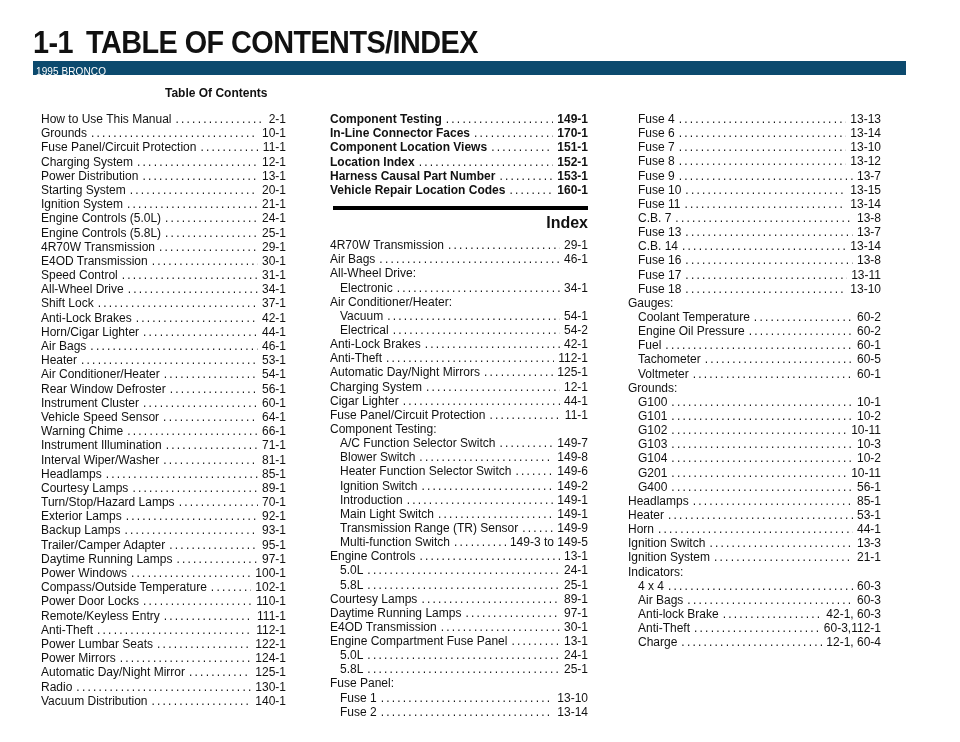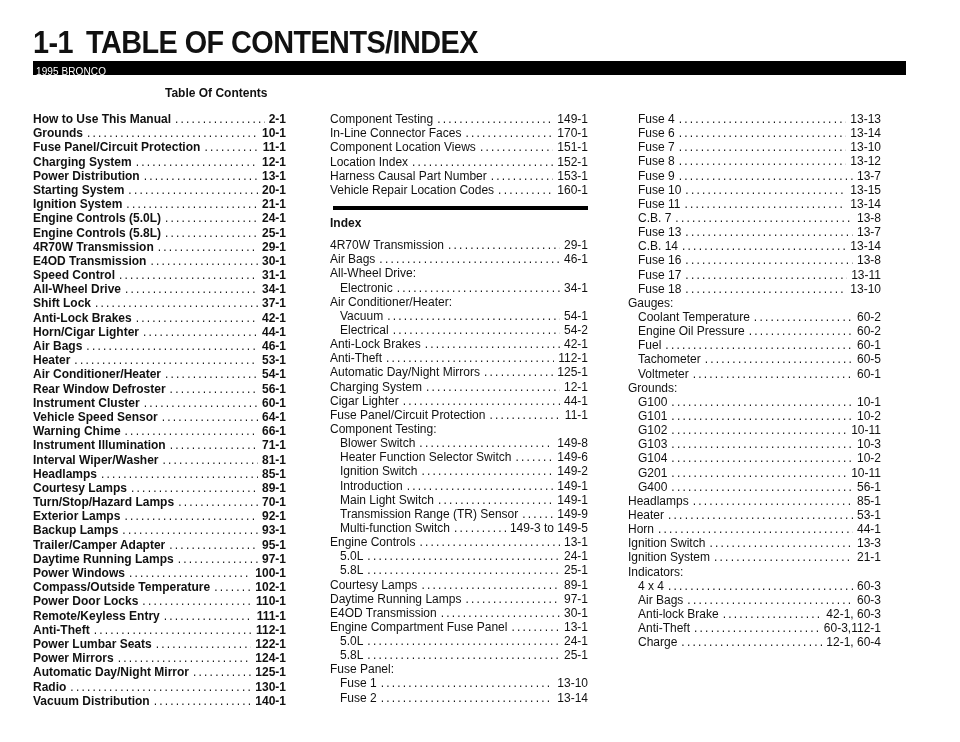--- a/index.html
+++ b/index.html
@@ -8,54 +8,54 @@
     font-family: "Liberation Sans", sans-serif; position: relative; overflow: hidden;
   }
   .page-title {
     position: absolute; left: 33px; top: 26px;
     font-size: 31px; font-weight: bold; letter-spacing: -0.6px;
     line-height: 34px; white-space: nowrap; transform: scaleX(0.93); transform-origin: left top;
   }
   .page-title .num { margin-right: 14px; }
   .black-bar {
     position: absolute; left: 33px; top: 61px; width: 873px; height: 14px;
-    background: #000000;
+    background: #0c4a6e;
   }
   .black-bar span {
     color: #ffffff; font-size: 10px; line-height: 14px; padding-left: 3px;
     font-weight: normal; letter-spacing: 0.1px;
   }
   .toc-heading {
     position: absolute; left: 120px; top: 86px; font-size: 12px; font-weight: bold; margin-left: 45px;
   }
   .column { position: absolute; }
   .col1 { left: 33px; top: 112px; width: 253px; }
   .col2 { left: 330px; top: 112px; width: 258px; }
   .col3 { left: 628px; top: 112px; width: 253px; }
   .entry {
     display: flex; align-items: baseline; white-space: nowrap; overflow: hidden;
   }
-  .col1 .entry { font-weight: bold; font-size: 12px; height: 14.2px; line-height: 14.2px; }
-  .col2 .entry.bold { font-weight: normal; font-size: 12px; height: 14.2px; line-height: 14.2px; }
+  .col1 .entry { font-weight: normal; font-size: 12px; height: 14.2px; line-height: 14.2px; margin-left: 8px; }
+  .col2 .entry.bold { font-weight: bold; font-size: 12px; height: 14.2px; line-height: 14.2px; }
   .col2 .entry.plain, .col3 .entry { font-size: 12px; height: 14.15px; line-height: 14.15px; }
   .entry .label { flex: 0 0 auto; }
   .entry .dots {
     flex: 1 1 auto; overflow: hidden; margin: 0 4px; letter-spacing: 2.2px;
     font-weight: normal;
   }
   .entry .dots::before {
     content: "......................................................................................................";
   }
   .entry .page { flex: 0 0 auto; text-align: right; }
   .entry.sub .label { padding-left: 10px; }
   .divider {
     height: 4px; background: #000000; margin: 9px 0 6px 3px; width: 255px;
   }
   .index-heading {
-    text-align: left; font-weight: bold; font-size: 12px; height: 20px; line-height: 14px;
+    text-align: right; font-weight: bold; font-size: 16px; height: 20px; line-height: 14px;
     margin-bottom: 2px;
   }
 </style>
 </head>
 <body>
 
 <div class="page-title">
   <span class="num">1-1</span><span>TABLE OF CONTENTS/INDEX</span>
 </div>
 
@@ -372,20 +372,25 @@
       </div>
       <div class="entry plain">
         <span class="label">Fuse Panel/Circuit Protection</span>
         <span class="dots"></span>
         <span class="page">11-1</span>
       </div>
       <div class="entry plain header-only">
         <span class="label">Component Testing:</span>
       </div>
       <div class="entry plain sub">
+        <span class="label">A/C Function Selector Switch</span>
+        <span class="dots"></span>
+        <span class="page">149-7</span>
+      </div>
+      <div class="entry plain sub">
         <span class="label">Blower Switch</span>
         <span class="dots"></span>
         <span class="page">149-8</span>
       </div>
       <div class="entry plain sub">
         <span class="label">Heater Function Selector Switch</span>
         <span class="dots"></span>
         <span class="page">149-6</span>
       </div>
       <div class="entry plain sub">

